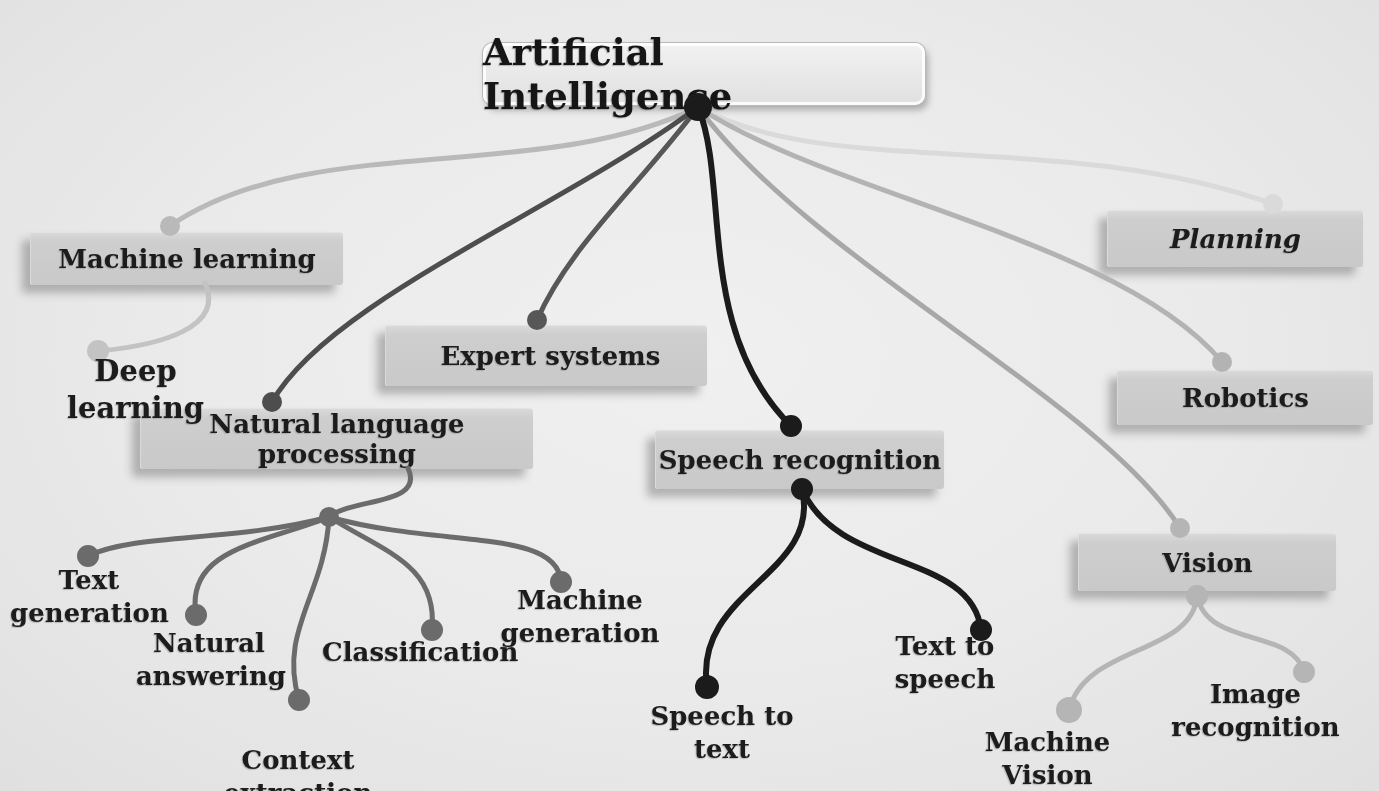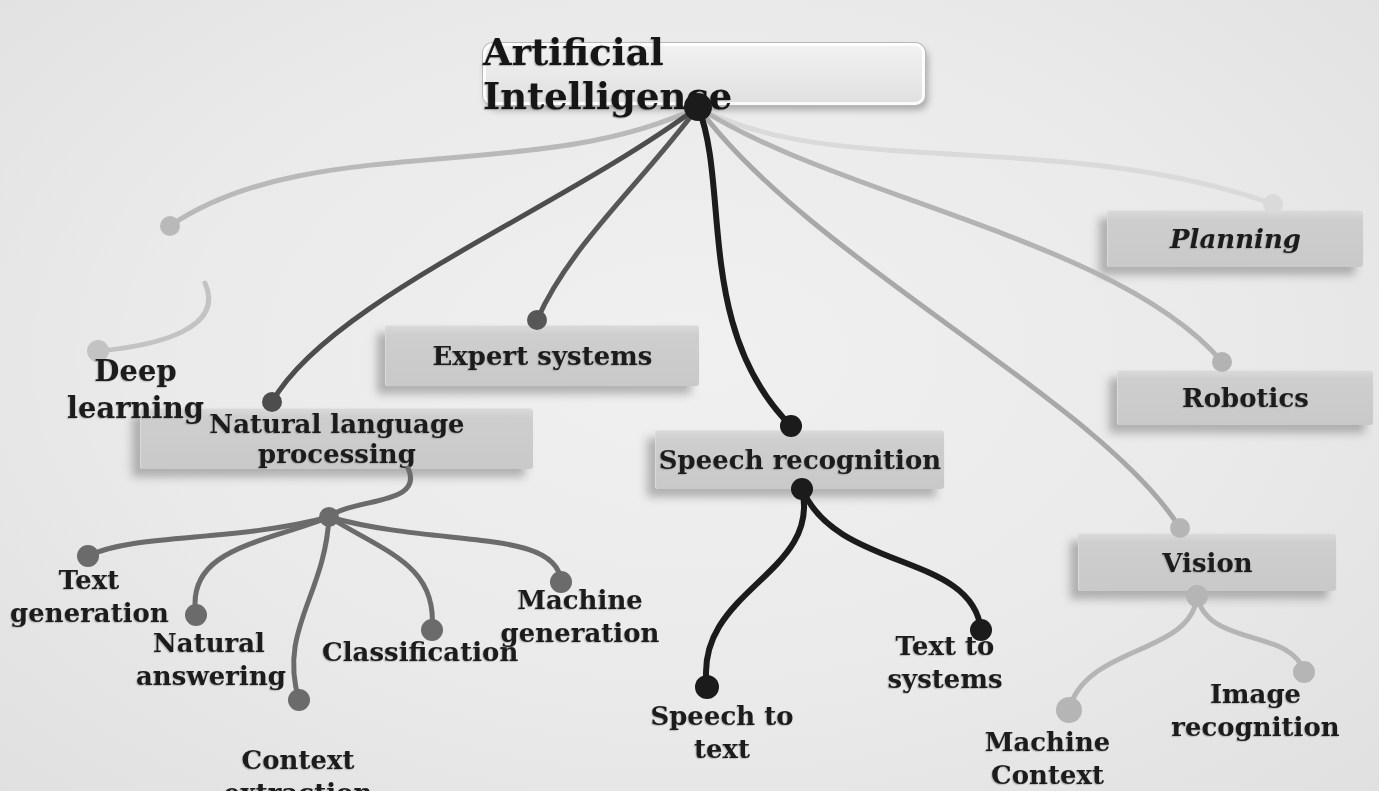--- a/index.html
+++ b/index.html
@@ -86,21 +86,24 @@
     <circle cx="1180" cy="528" r="10" fill="#b5b5b5"></circle>
     <circle cx="1197" cy="596" r="11" fill="#b5b5b5"></circle>
     <circle cx="1069" cy="710" r="13" fill="#b5b5b5"></circle>
     <circle cx="1304" cy="672" r="11" fill="#b5b5b5"></circle>
   </svg>
 
   <div class="title-box" style="left:483px;top:43px;width:442px;height:62px;">
     <span>Artificial Intelligence</span>
   </div>
 
-  <div class="box" style="left:385px;top:325px;width:313px;height:60px;">
+  <div class="box" style="left:30px;top:232px;width:312px;height:52px;">
+    <span>Machine learning</span>
+  </div>
+  <div class="box" style="left:385px;top:325px;width:313px;height:60px;padding-left:8px;">
     <span>Expert systems</span>
   </div>
   <div class="box" style="left:140px;top:408px;width:392px;height:60px;text-align:center;">
     <span>Natural language processing</span>
   </div>
   <div class="box" style="left:655px;top:430px;width:288px;height:58px;">
     <span>Speech recognition</span>
   </div>
   <div class="box" style="left:1107px;top:210px;width:255px;height:56px;font-style:italic;">
     <span>Planning</span>
@@ -127,22 +130,22 @@
   <div class="leaf" style="left:322px;top:636px;width:186px;">
     <span>Classification</span>
   </div>
   <div class="leaf" style="left:444px;top:584px;width:272px;">
     <span>Machine generation</span>
   </div>
   <div class="leaf" style="left:624px;top:700px;width:196px;">
     <span>Speech to text</span>
   </div>
   <div class="leaf" style="left:845px;top:630px;width:200px;">
-    <span>Text to systems</span>
+    <span>Text to speech</span>
   </div>
   <div class="leaf" style="left:940px;top:726px;width:215px;">
-    <span>Machine Context</span>
+    <span>Machine Vision</span>
   </div>
   <div class="leaf" style="left:1128px;top:678px;width:255px;">
     <span>Image recognition</span>
   </div>
 
 </div>
 
 </body></html>

